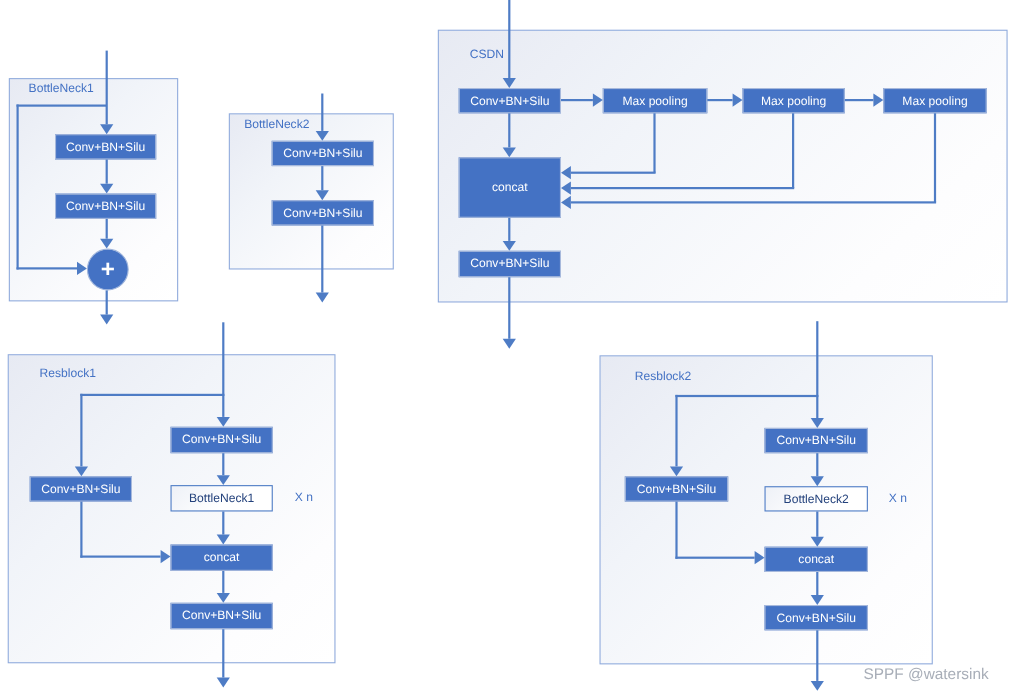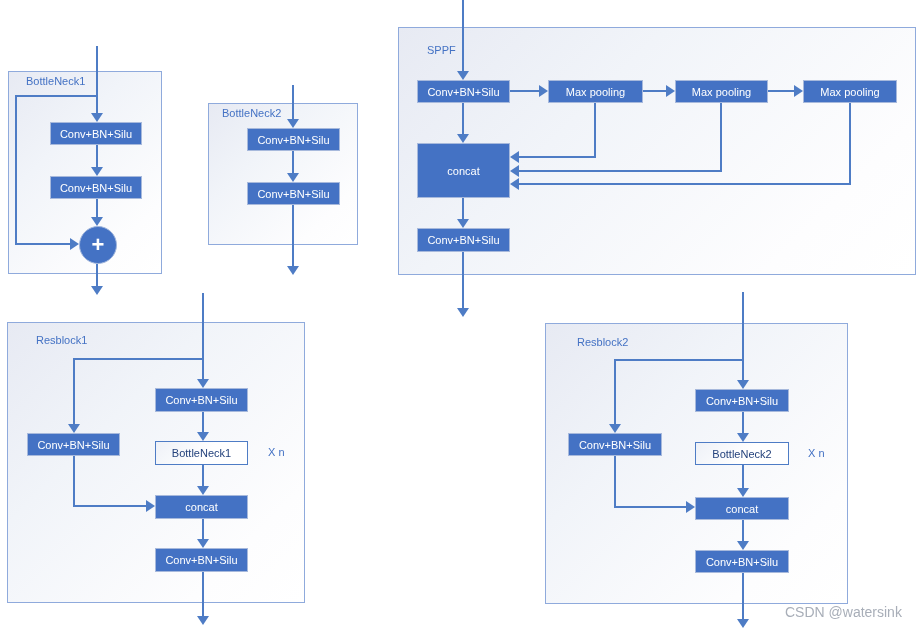--- a/index.html
+++ b/index.html
@@ -101,21 +101,21 @@
   <div class="vline" style="left:292px;top:85px;height:34px;"></div>
   <div class="arr-d" style="left:287px;top:119px;"></div>
   <div class="node" style="left:247px;top:128px;width:93px;height:23px;">Conv+BN+Silu</div>
   <div class="vline" style="left:292px;top:151px;height:22px;"></div>
   <div class="arr-d" style="left:287px;top:173px;"></div>
   <div class="node" style="left:247px;top:182px;width:93px;height:23px;">Conv+BN+Silu</div>
   <div class="vline" style="left:292px;top:205px;height:61px;"></div>
   <div class="arr-d" style="left:287px;top:266px;"></div>
 
   <div class="container-box" style="left:398px;top:27px;width:518px;height:248px;"></div>
-  <div class="group-label" style="left:427px;top:44px;">SPPF</div>
+  <div class="group-label" style="left:427px;top:44px;">CSDN</div>
 
   <div class="vline" style="left:462px;top:0px;height:71px;"></div>
   <div class="arr-d" style="left:457px;top:71px;"></div>
 
   <div class="node" style="left:417px;top:80px;width:93px;height:23px;">Conv+BN+Silu</div>
   <div class="node" style="left:548px;top:80px;width:95px;height:23px;">Max pooling</div>
   <div class="node" style="left:675px;top:80px;width:93px;height:23px;">Max pooling</div>
   <div class="node" style="left:803px;top:80px;width:94px;height:23px;">Max pooling</div>
 
   <div class="hline" style="left:510px;top:90px;width:29px;"></div>
@@ -202,15 +202,15 @@
   <div class="vline" style="left:614px;top:456px;height:52px;"></div>
   <div class="hline" style="left:614px;top:506px;width:72px;"></div>
   <div class="arr-r" style="left:686px;top:501px;"></div>
 
   <div class="vline" style="left:742px;top:520px;height:21px;"></div>
   <div class="arr-d" style="left:737px;top:541px;"></div>
   <div class="node" style="left:695px;top:550px;width:94px;height:23px;">Conv+BN+Silu</div>
   <div class="vline" style="left:742px;top:573px;height:46px;"></div>
   <div class="arr-d" style="left:737px;top:619px;"></div>
 
-  <div class="watermark" style="left:785px;top:604px;">CSDN @watersink</div>
+  <div class="watermark" style="left:785px;top:604px;">SPPF @watersink</div>
 
 </div>
 
 </body></html>

